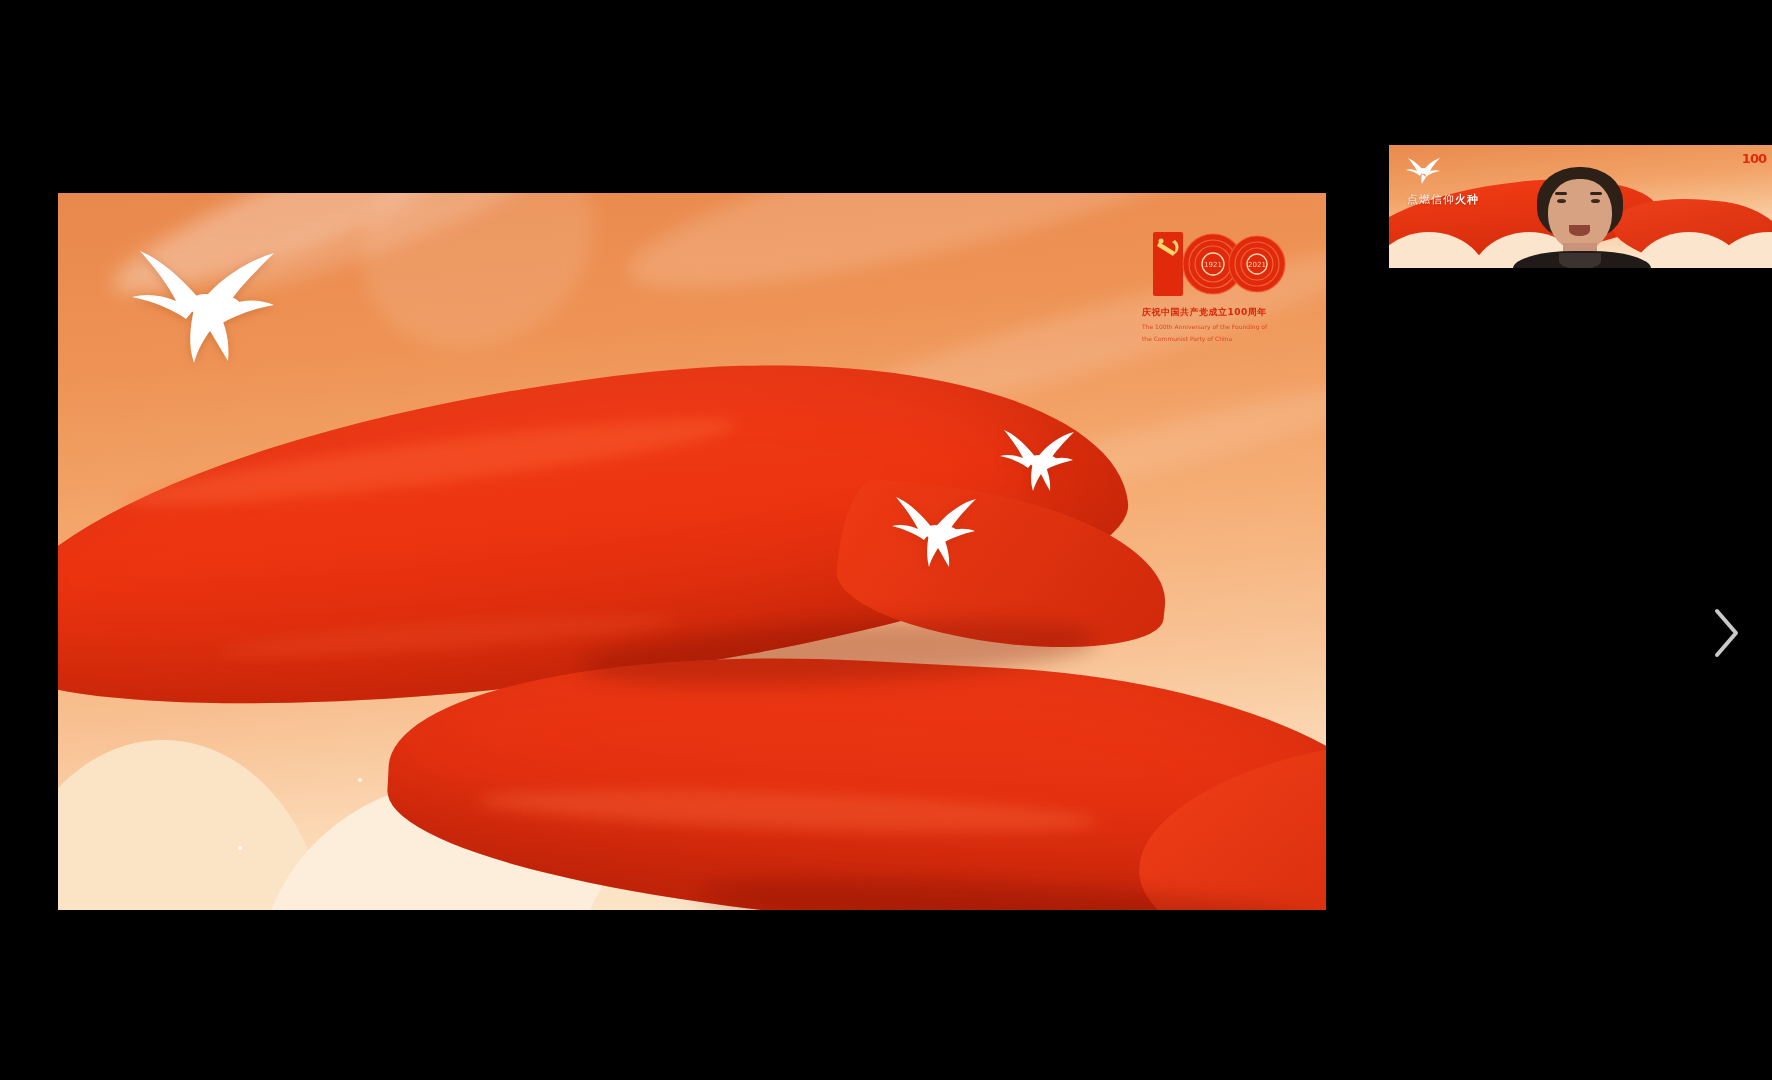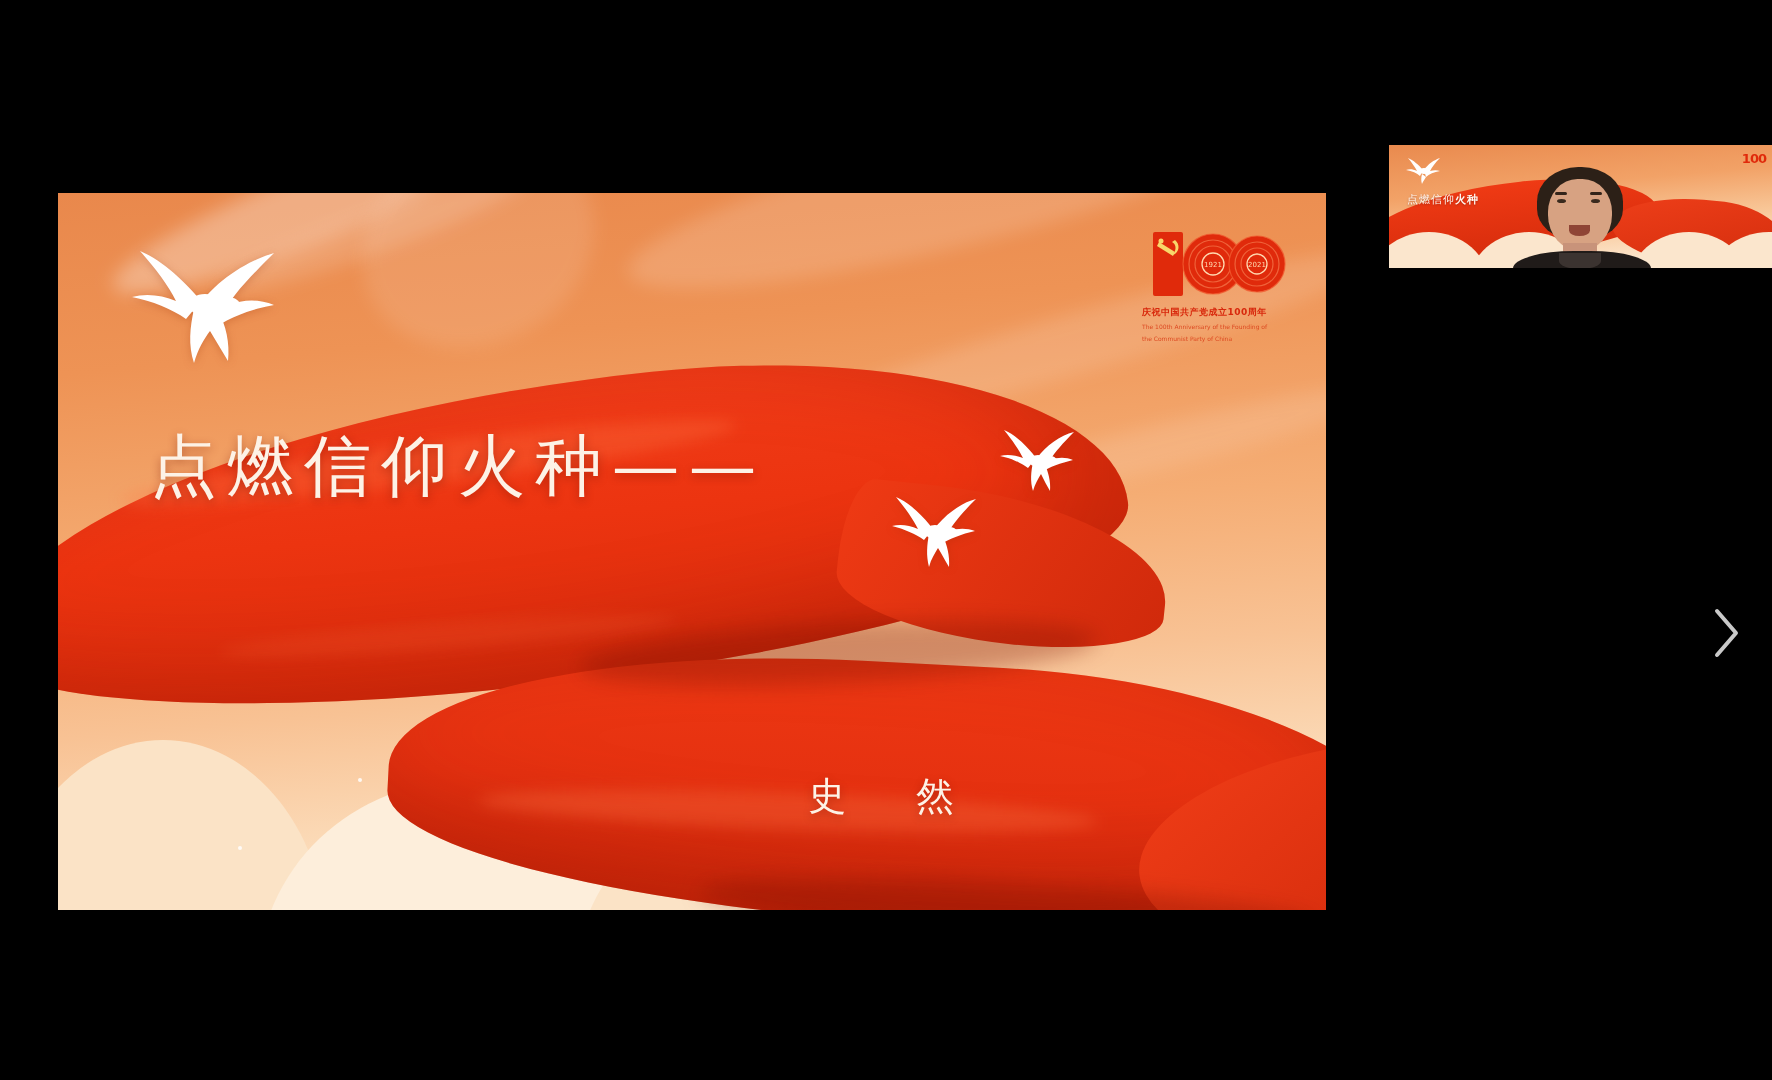--- a/index.html
+++ b/index.html
@@ -300,22 +300,20 @@
           <circle cx="110" cy="36" r="10" fill="#e02a0b" stroke="#ffd9b0" stroke-width="1.3"></circle>
           <text x="110" y="39" text-anchor="middle" font-size="7" fill="#ffd9b0" font-family="DejaVu Sans, sans-serif">2021</text>
         </svg>
       </div>
       <div class="emb-cn">庆祝中国共产党成立100周年</div>
       <div class="emb-en">The 100th Anniversary of the Founding of</div>
       <div class="emb-en">the Communist Party of China</div>
     </div>
 
     <div id="title-block">
-      <div class="s-title">点燃信仰火种——</div>
-      <div class="s-presenter">史　然</div>
     </div>
   </div>
 
   <div id="pip">
     <div id="pip-bg">
       <div class="pip-ribbon"></div>
       <div class="pip-ribbon-r"></div>
       <div class="pip-cloud" style="left:-20px;"></div>
       <div class="pip-cloud" style="left:80px;"></div>
       <div class="pip-cloud" style="left:240px;"></div>

